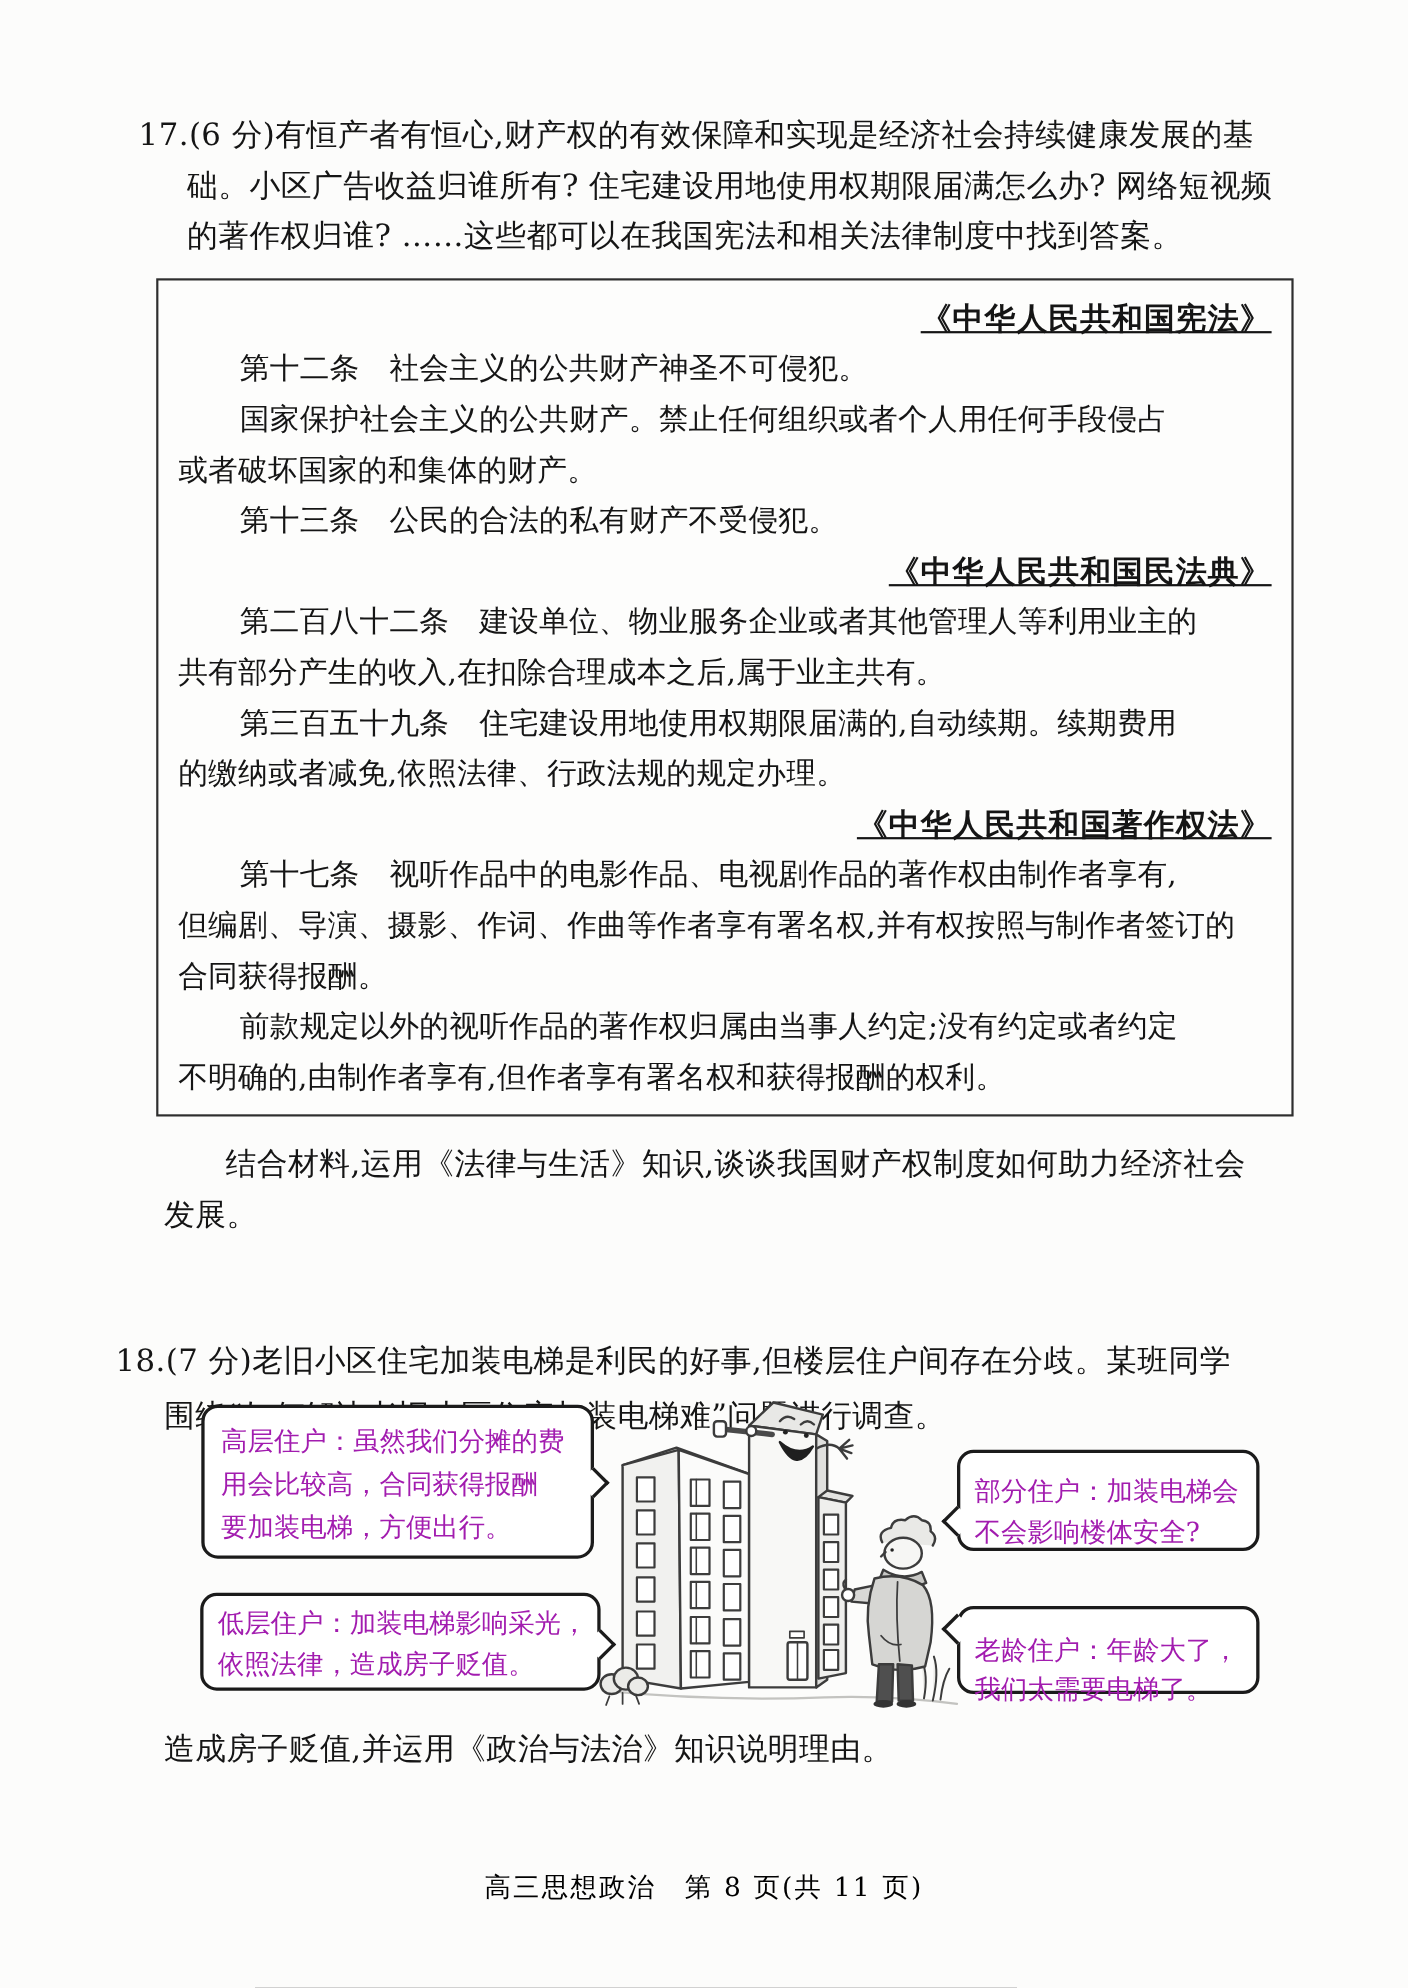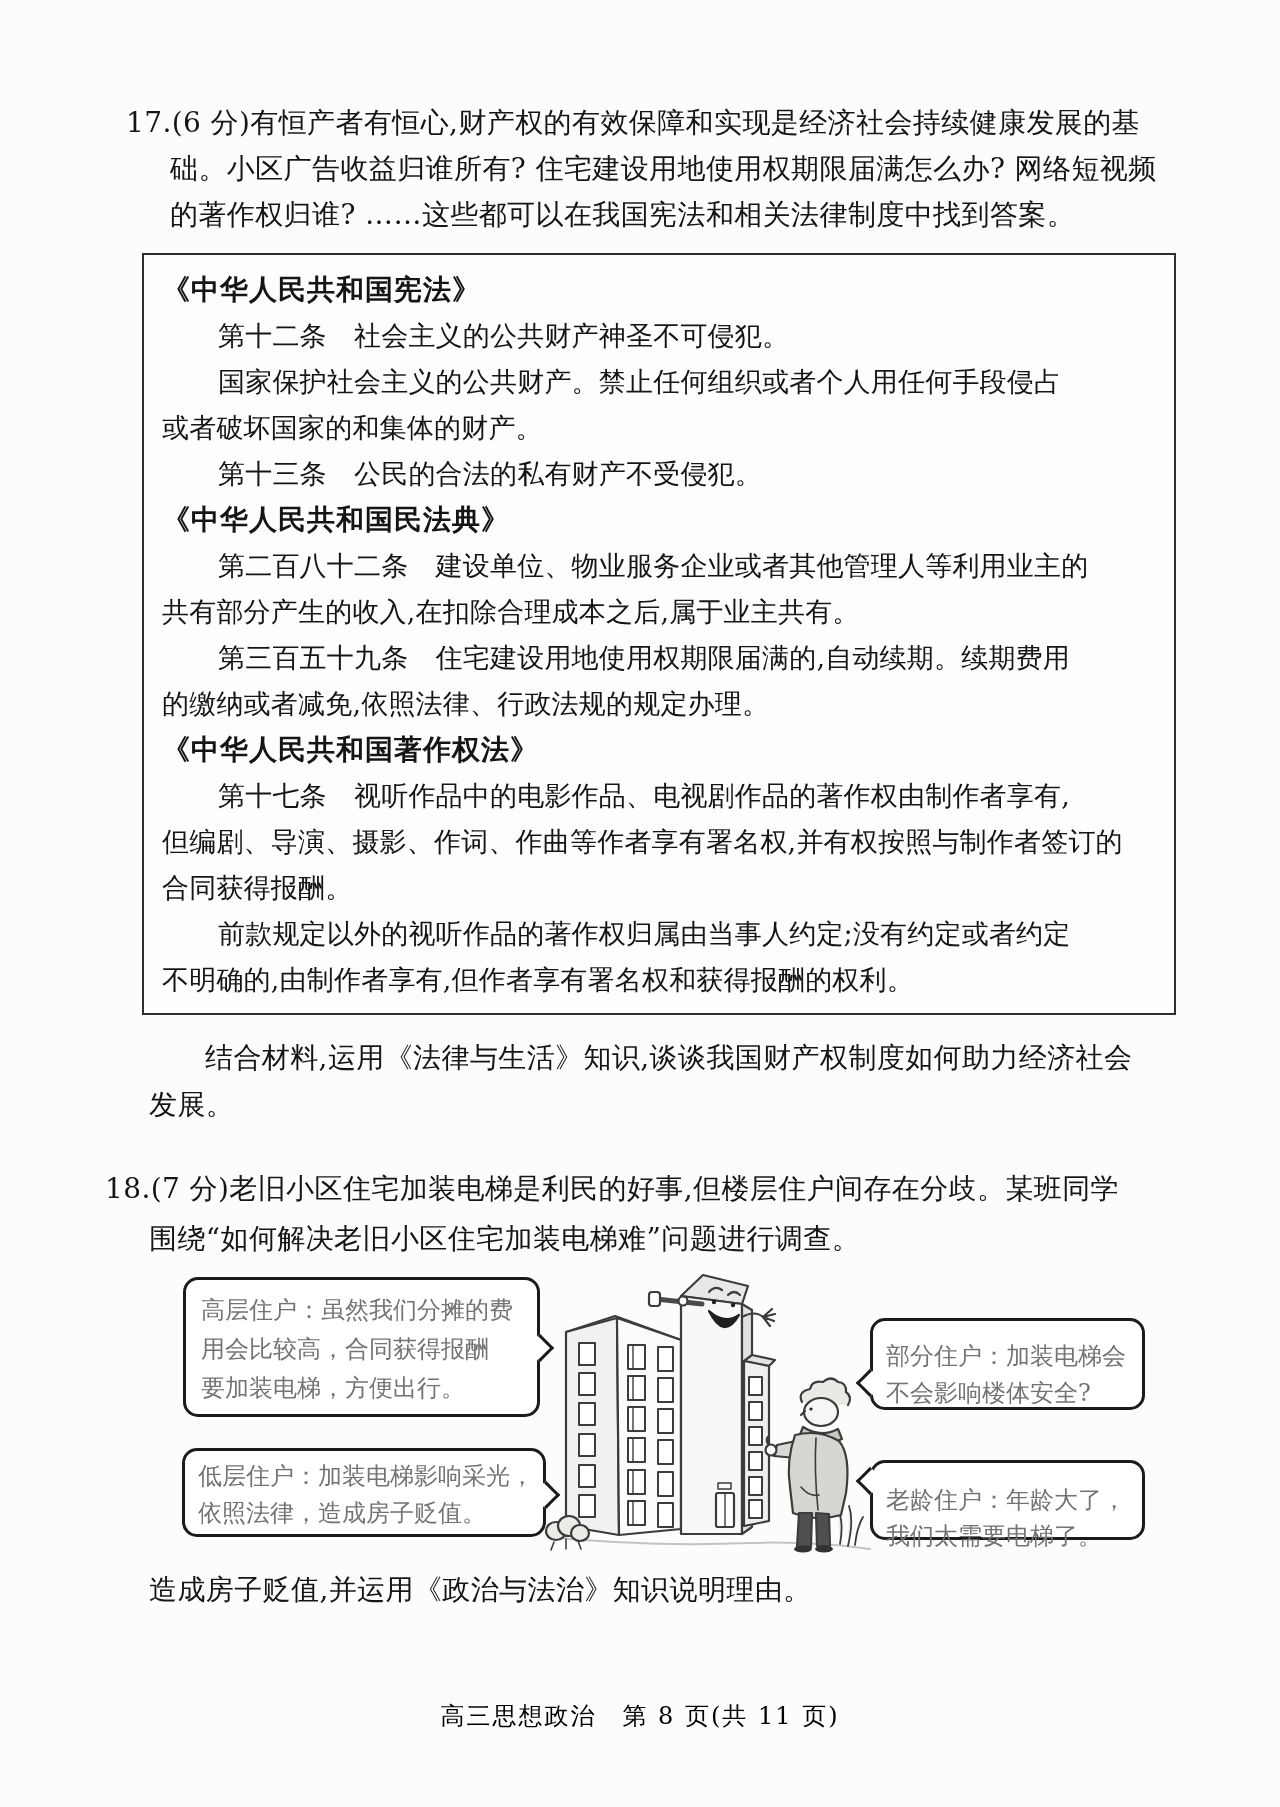--- a/index.html
+++ b/index.html
@@ -8,49 +8,49 @@
     position:relative; width:1280px; height:1807px; margin:0 auto;
     background:#fcfcfb; color:#151515; overflow:hidden;
     font-family:"DejaVu Serif","Liberation Serif",serif;
   }
   
   .qblock{ position:absolute; left:105px; width:1095px; }
   .qline{ font-size:28px; line-height:46px; letter-spacing:.4px; white-space:nowrap; }
   .qline.cont{ margin-left:44px; }
   .qnum{ display:inline-block; min-width:44px; }
   #q17{ top:100px;margin-left:21px; }
-  #q18{ top:1164px; }
+  #q18{ top:1212px; }
   #q18 .qline{ line-height:50px; }
 
   
   #lawbox{
     position:absolute; left:142px; top:253px; width:1034px; height:762px;
     border:2px solid #2e2e2e; background:#fdfdfc; padding:12px 18px;
   }
   .law-line{ font-size:27px; line-height:46px; letter-spacing:.2px; white-space:nowrap; }
   .law-line.ind{ text-indent:56px; }
   .law-heading{
-    font-size:28px; line-height:46px; text-align:left; font-weight:bold;
-    font-family:"Liberation Sans","DejaVu Sans",sans-serif; letter-spacing:1px;
+    font-size:28px; line-height:46px; text-align:right; font-weight:bold;
+    font-family:"Liberation Sans","DejaVu Sans",sans-serif; letter-spacing:1px;text-decoration:underline;
   }
 
   
   .closing{ position:absolute; left:149px; width:1055px; }
   .closing .qline{ margin-left:0; }
   .closing .first{ text-indent:56px; }
   #q17close{ top:1034px; }
   #q17close .qline{ line-height:47px; }
   #q18close{ top:1566px; }
   #q18close .qline{ line-height:48px; }
 
   
   #figure{ position:absolute; left:0; top:1255px; width:1280px; height:312px; }
   .bubble{
     position:absolute; background:#fff; border:3px solid #1b1b1b; border-radius:15px;
-    font-size:24px; color:#737373;
+    font-size:24px; color:#a21caf;
   }
   .bubble .bline{ white-space:nowrap; }
   #bub-tl{ left:183px; top:22px;  width:357px; height:140px; padding:11px 15px; }
   #bub-tl .bline{ line-height:39px; }
   #bub-bl{ left:182px; top:193px; width:364px; height:89px;  padding:7px 13px; }
   #bub-bl .bline{ line-height:37px; }
   #bub-tr{ left:870px; top:63px;  width:275px; height:92px;  padding:17px 13px; }
   #bub-tr .bline{ line-height:37px; }
   #bub-br{ left:870px; top:205px; width:275px; height:80px;  padding:19px 13px; }
   #bub-br .bline{ line-height:36px; }

